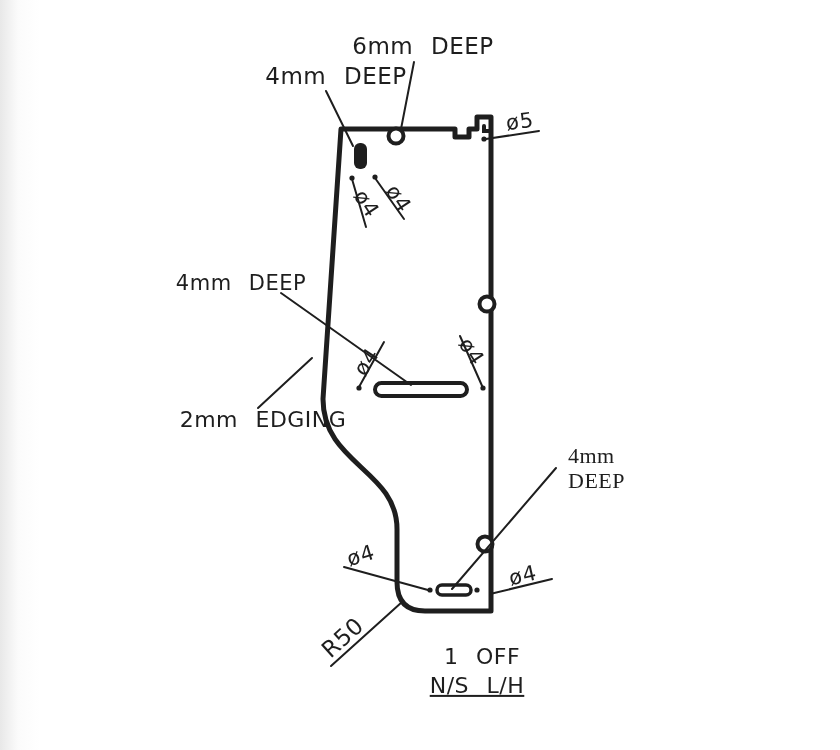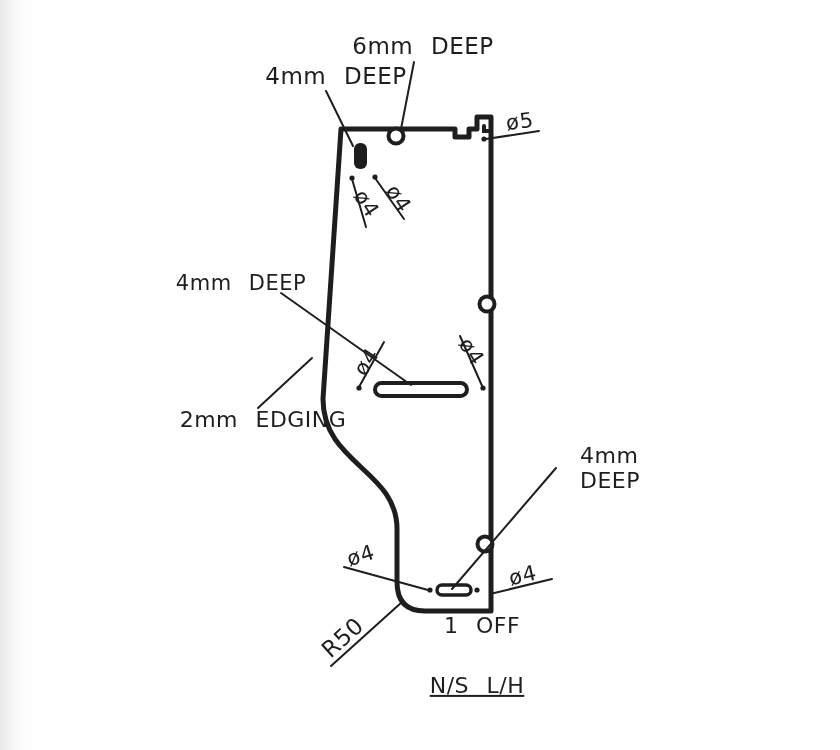--- a/index.html
+++ b/index.html
@@ -94,28 +94,28 @@
   <div class="lbl dia" style="left:398px;top:199px;transform:translate(-50%,-50%) rotate(57deg);">ø4</div>
 
   <div class="lbl" style="left:241px;top:284px;font-size:21px;">4mm DEEP</div>
 
   <div class="lbl dia" style="left:367px;top:362px;transform:translate(-50%,-50%) rotate(-57deg);">ø4</div>
 
   <div class="lbl dia" style="left:471px;top:352px;transform:translate(-50%,-50%) rotate(57deg);">ø4</div>
 
   <div class="lbl" style="left:263px;top:420px;">2mm EDGING</div>
 
-  <div class="twoline" style="left:580px;top:443px;">
+  <div class="twoline" style="left:568px;top:443px;font-family:Liberation Serif, serif;">
     <span>4mm</span>
     <span>DEEP</span>
   </div>
 
   <div class="lbl dia" style="left:361px;top:556px;transform:translate(-50%,-50%) rotate(-17deg);">ø4</div>
 
   <div class="lbl dia" style="left:523px;top:576px;transform:translate(-50%,-50%) rotate(-13deg);">ø4</div>
 
   <div class="lbl big" style="left:343px;top:638px;transform:translate(-50%,-50%) rotate(-42deg);">R50</div>
 
-  <div class="lbl" style="left:482px;top:626px;">1 OFF</div>
+  <div class="lbl" style="left:482px;top:657px;">1 OFF</div>
 
   <div class="lbl" style="left:477px;top:686px;text-decoration:underline;">N/S L/H</div>
 
 </div>
 
 </body></html>

